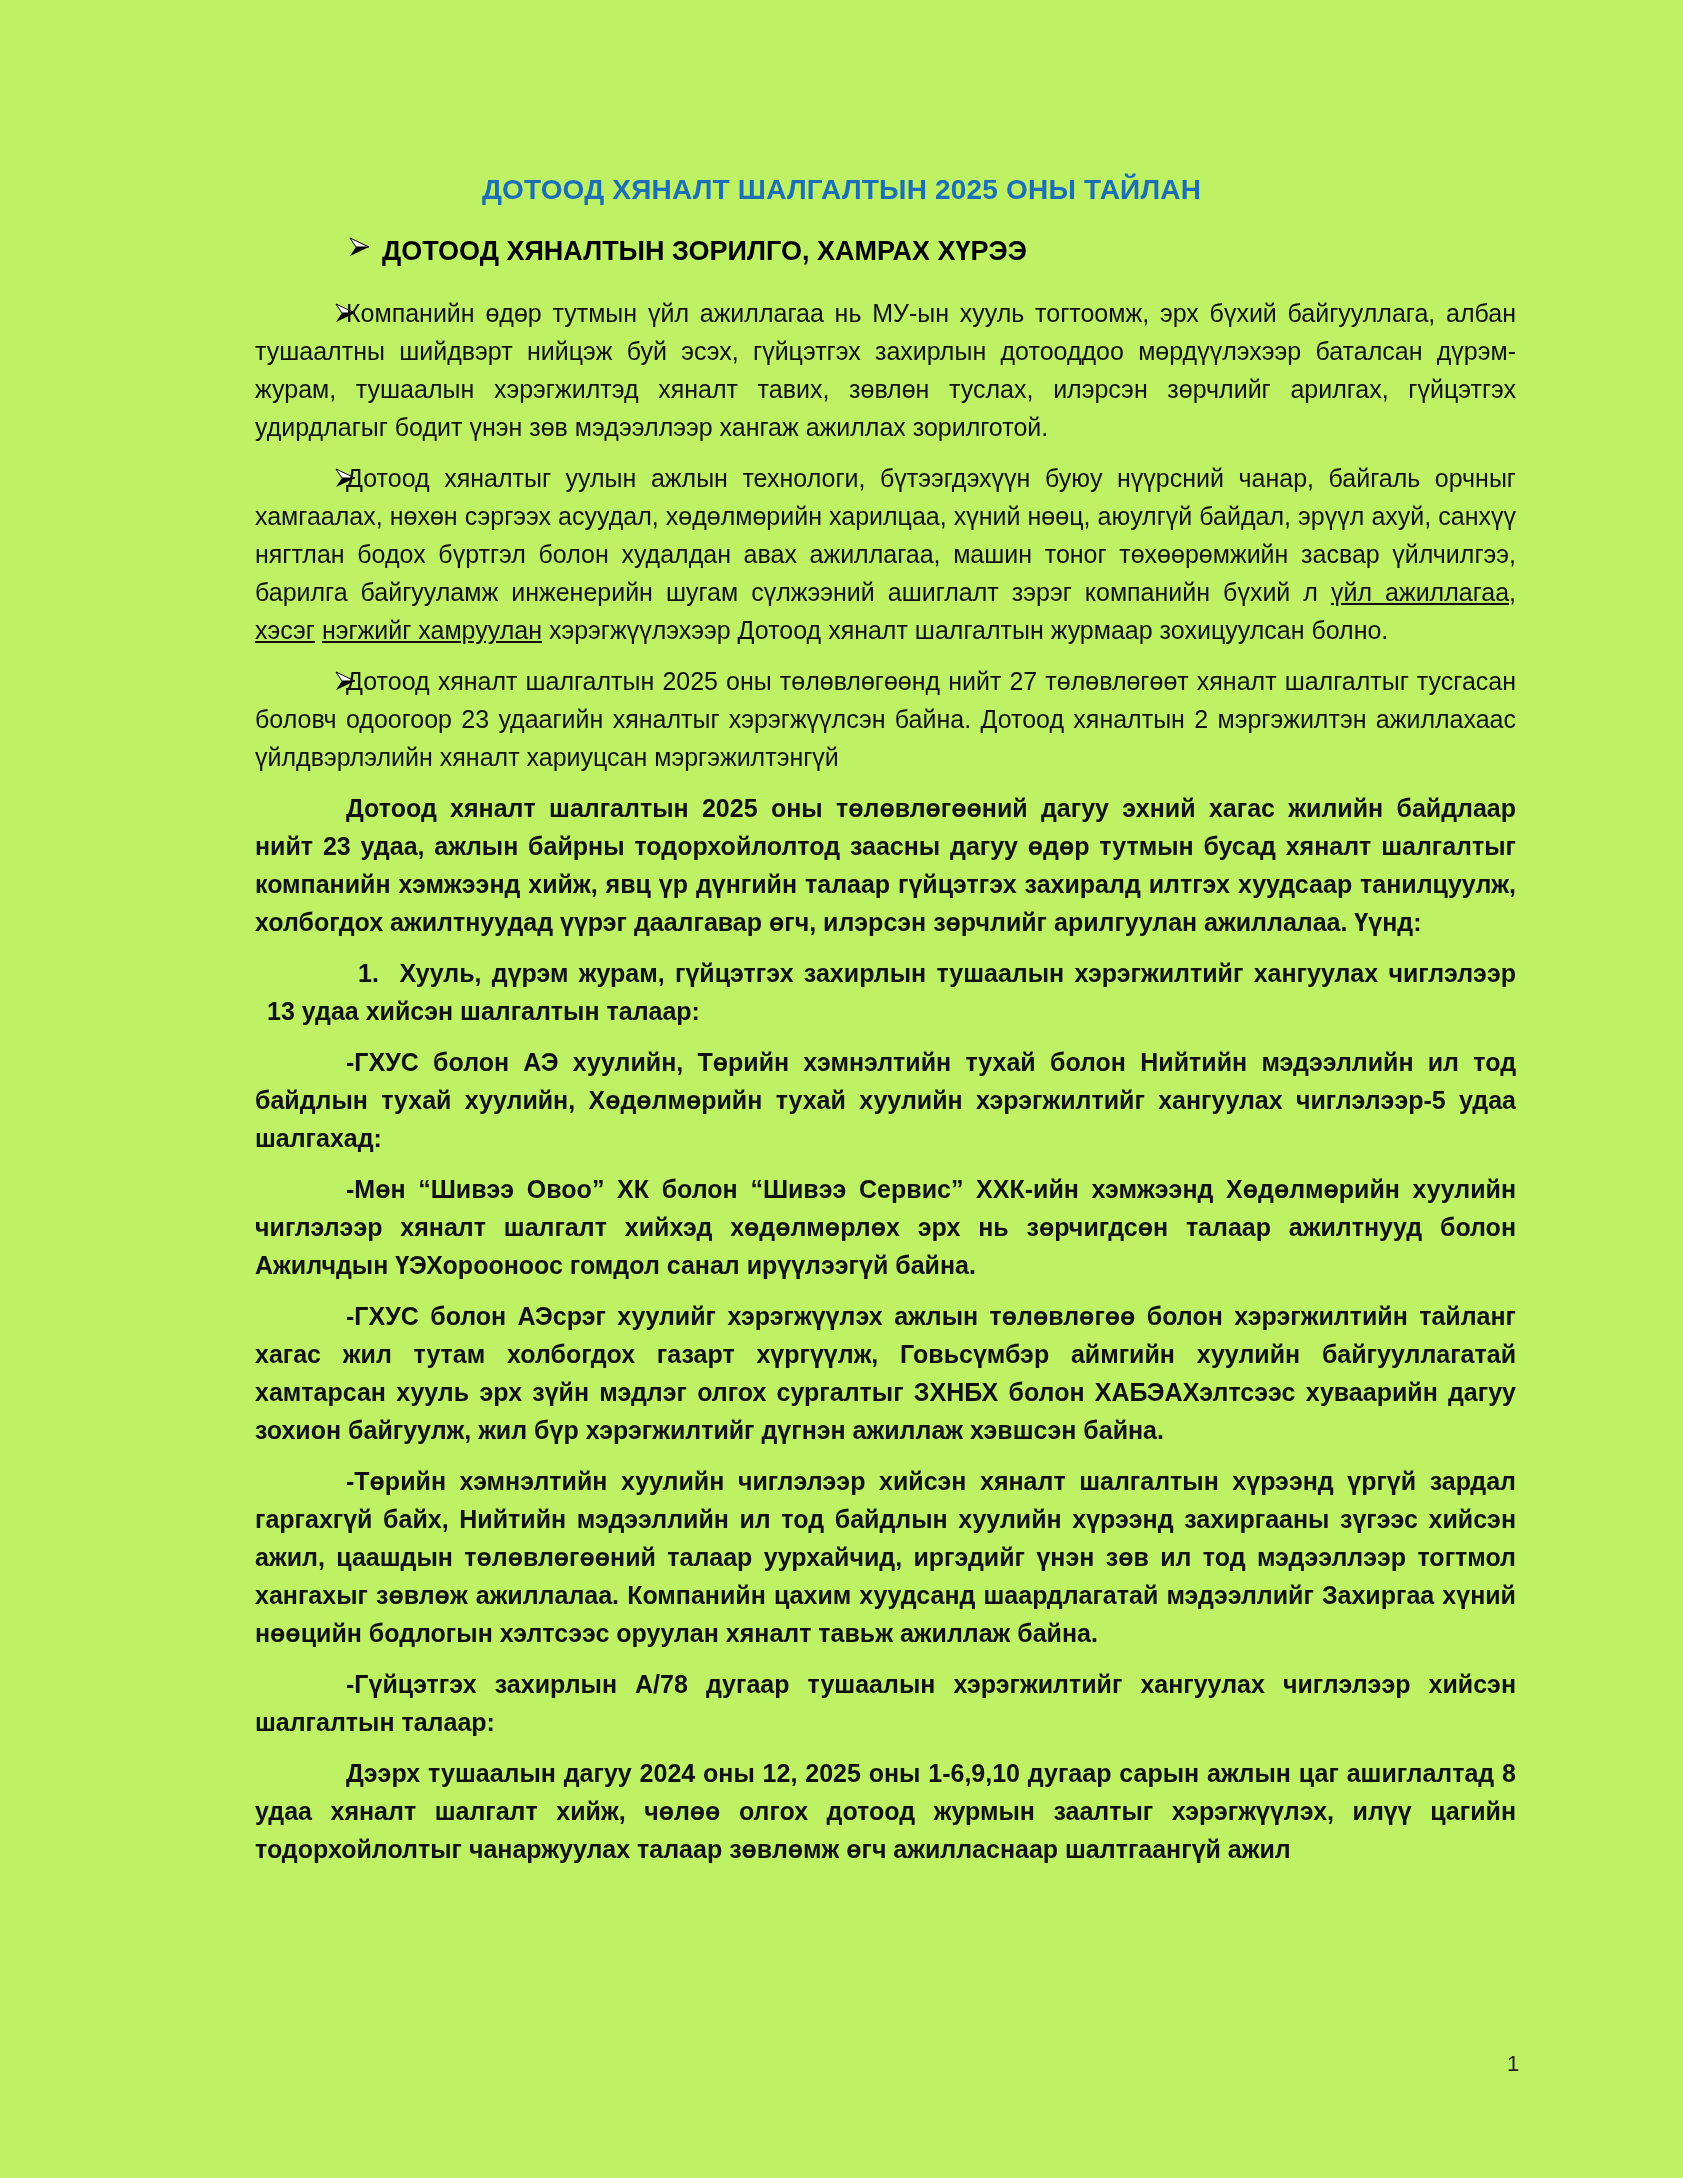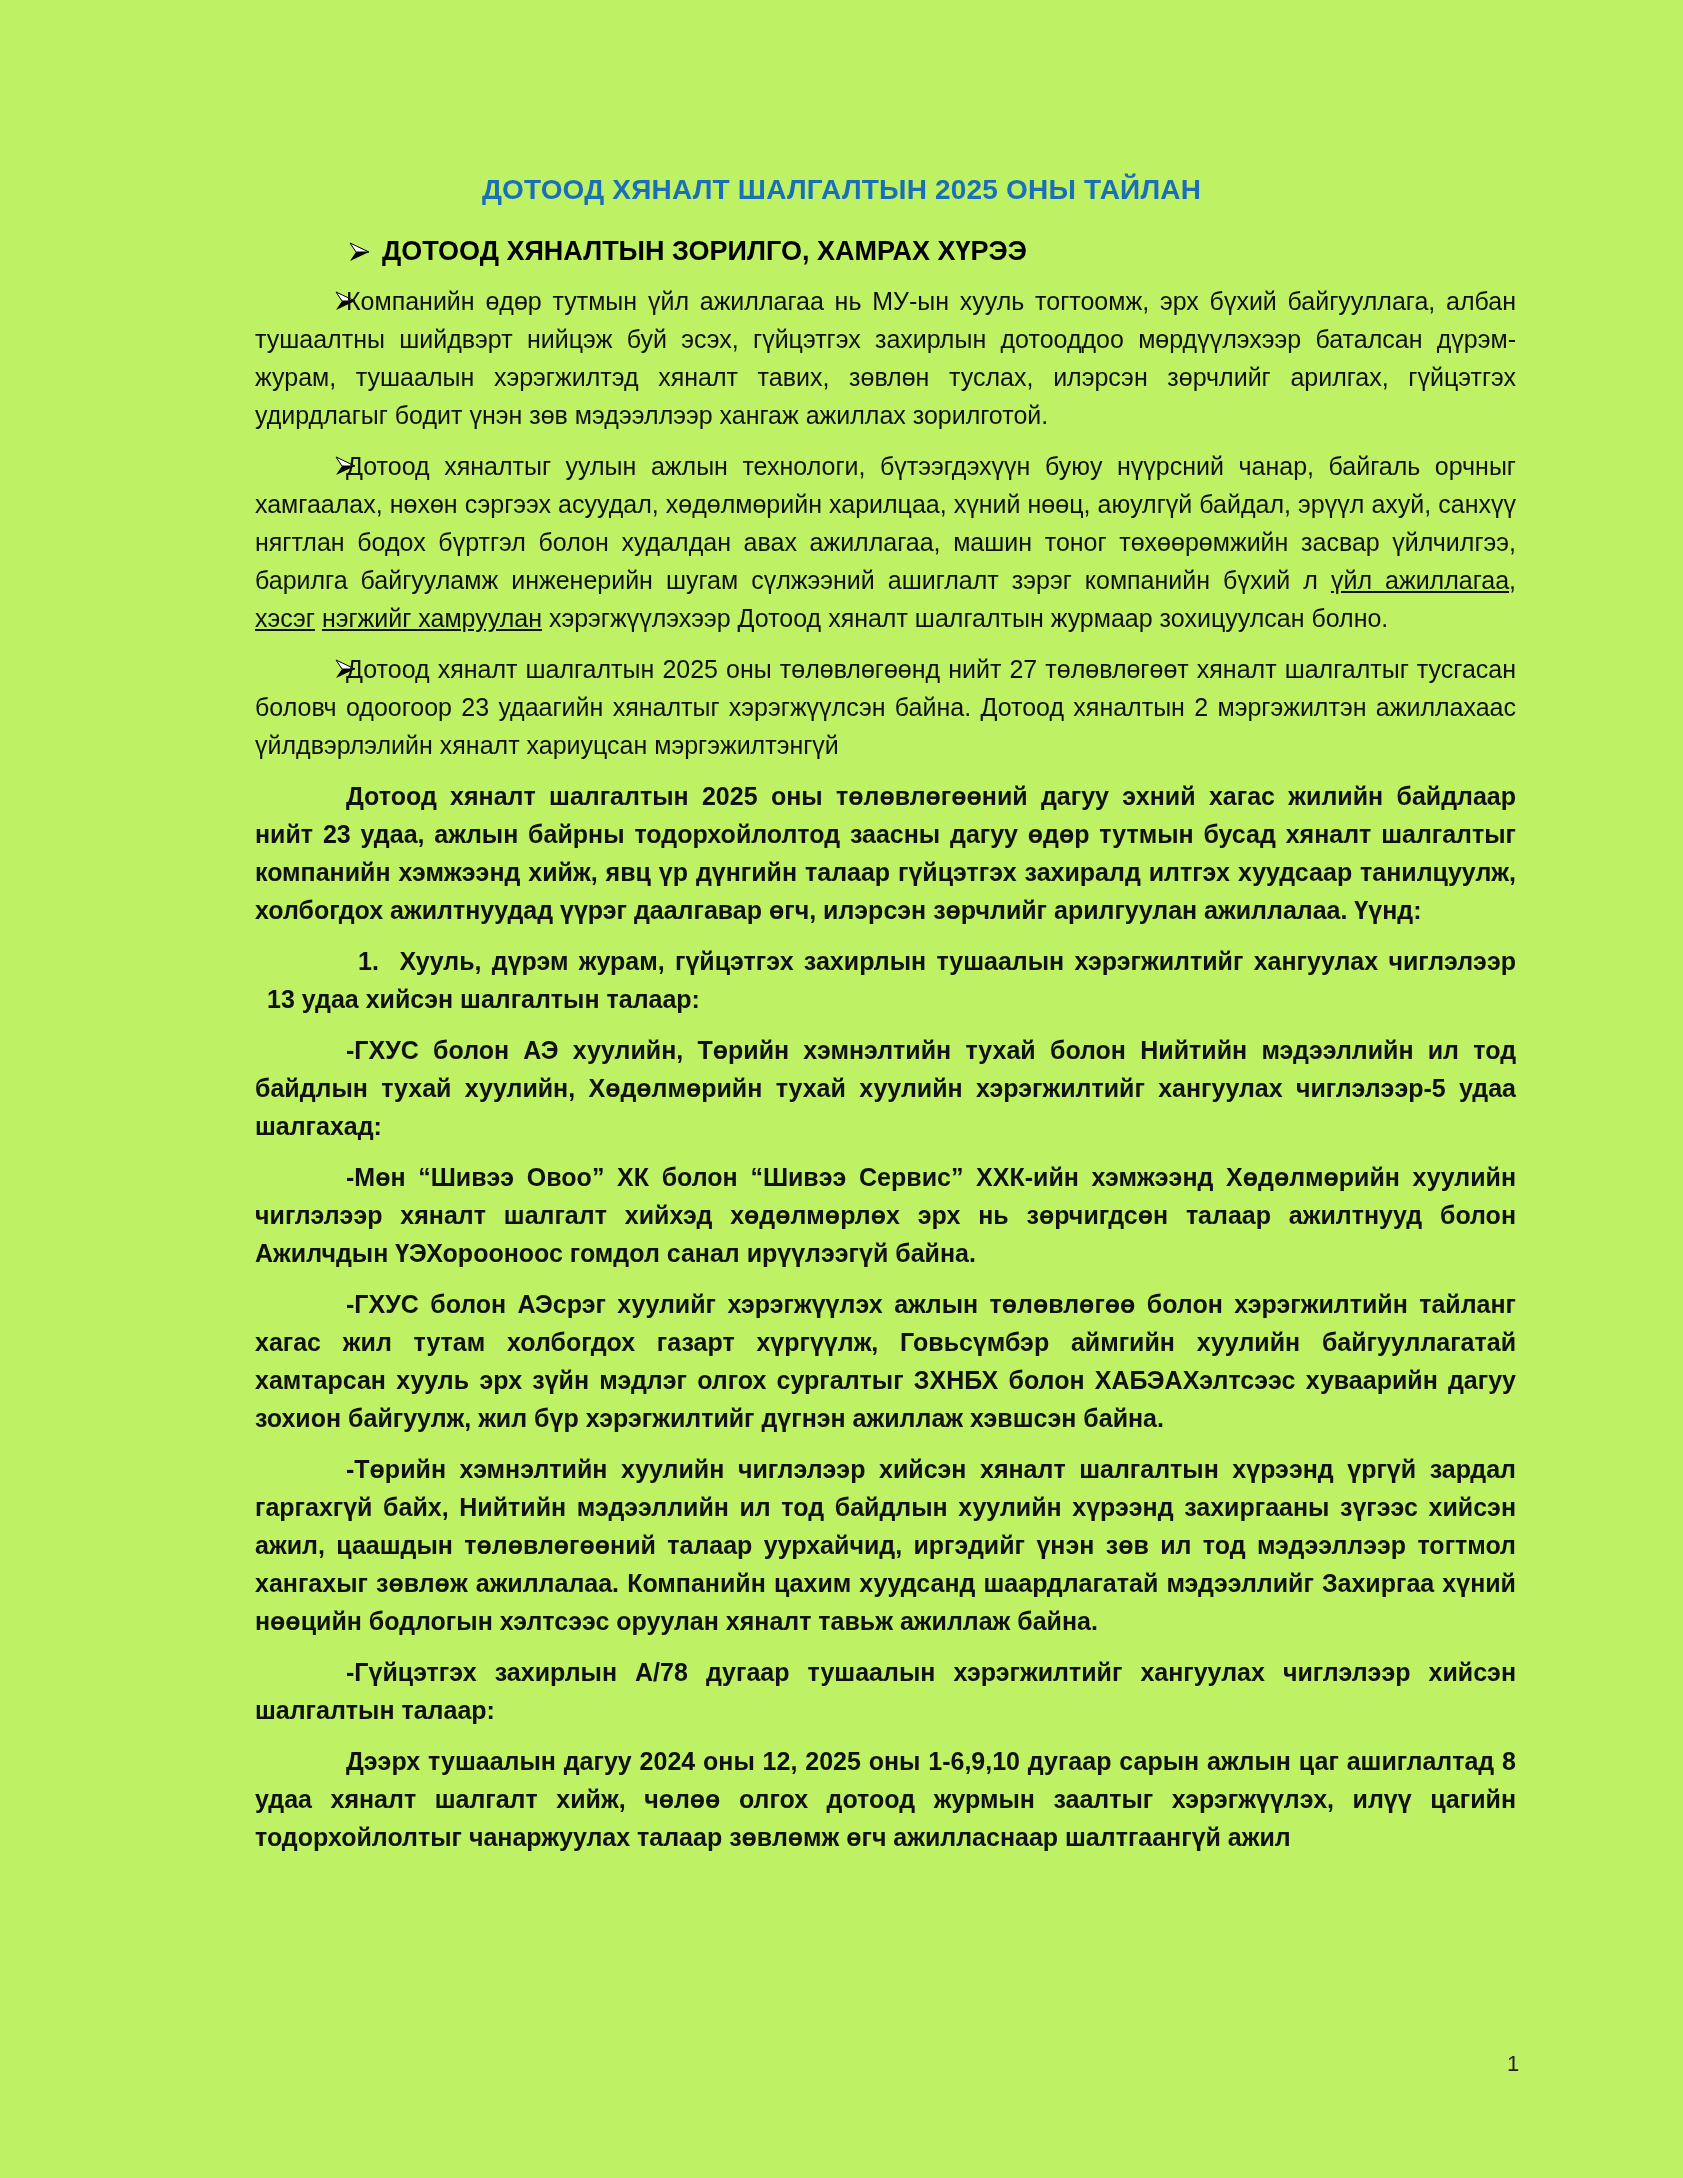--- a/index.html
+++ b/index.html
@@ -8,29 +8,29 @@
     position: absolute; left: 0; top: 0; width: 1683px; height: 2178px; background: #bef264;
   }
   .title {
     position: absolute; top: 174px; left: 0; width: 1683px; text-align: center;
     font-family: "Liberation Sans", sans-serif; font-weight: bold; font-size: 28px;
     color: #1b6fb8; letter-spacing: 0.2px;
   }
   .heading {
     position: absolute; top: 236px; left: 348px;
     font-family: "Liberation Sans", sans-serif; font-weight: bold; font-size: 27px; color: #000;
-    display: flex; align-items: center;
+    display: flex; align-items: flex-start;
   }
   .arrow { display: inline-block; width: 22px; height: 22px; margin-right: 12px; }
   .body {
     position: absolute; left: 255px; top: 282px; width: 1261px;
     font-family: "Liberation Sans", sans-serif; font-size: 25px; color: #111;
     line-height: 38px;
   }
-  .para { text-align: justify; margin: 0 0 13px 0; transform-origin: left top; }
+  .para { text-align: justify; margin: 12px 0 13px 0; transform-origin: left top; }
   .para.indent { text-indent: 91px; font-weight: bold; }
   .para.bullet { text-indent: 0; position: relative; }
   .para.bullet .lead { display: inline-block; width: 91px; }
   .para.bullet .lead .arrow { margin-left: 79px; margin-right: 0; vertical-align: -2px; }
   .numhead { font-weight: bold; text-indent: 91px; text-align: justify; margin: 0 0 13px 12px; }
   .u { text-decoration: underline; }
   .pagenum {
     position: absolute; left: 1507px; top: 2051px;
     font-family: "Liberation Sans", sans-serif; font-size: 22px; color: #222;
   }

